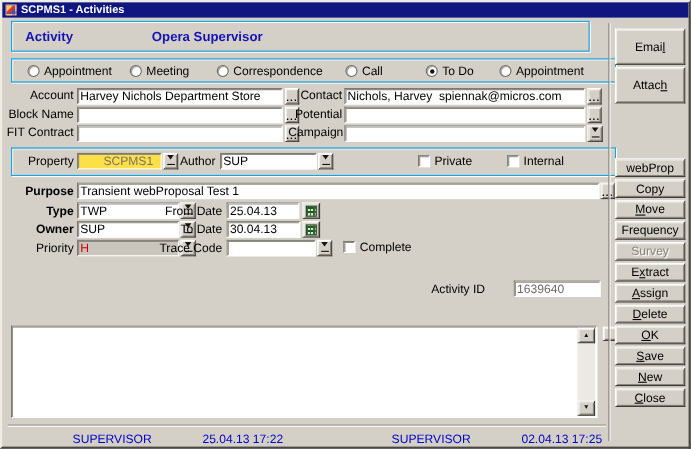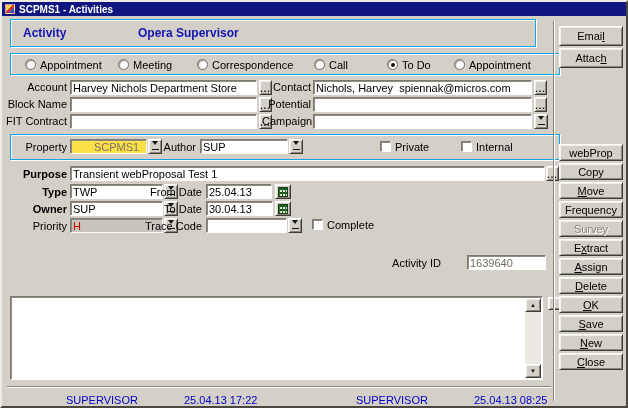--- a/index.html
+++ b/index.html
@@ -75,21 +75,21 @@
     width:64px;height:17px;flex:0 0 auto;
     background:var(--window-bg,#d4d0c8);
     border:1px solid;border-color:#fff #403d38 #403d38 #fff;
     box-shadow:inset 1px 1px 0 #f2f0ea, inset -1px -1px 0 #8a857c;
     font-family:"Liberation Sans",sans-serif;font-size:11px;color:#000;
     padding:0;cursor:default;
   }
   .abtn.disabled{color:#8a857c;text-shadow:1px 1px 0 #fff;}
   #top-buttons,#main-buttons{position:absolute;left:555px;display:flex;flex-direction:column;gap:2px;}
   #top-buttons{top:9px;}
-  #top-buttons .abtn{height:20px;text-align:center;}
+  #top-buttons .abtn{height:33px;text-align:center;}
   #main-buttons{top:127px;}
   .vsep{position:absolute;left:549px;top:4px;height:380px;width:2px;
     border-left:1px solid #8a857c;border-right:1px solid #fff;}
   .hsep{position:absolute;left:3px;top:369px;width:544px;height:2px;
     border-top:1px solid #8a857c;border-bottom:1px solid #fff;}
   .fl{position:absolute;top:389px;height:13px;line-height:13px;color:#000;white-space:nowrap;font-weight:bold;}
   .fv{position:absolute;top:377px;height:13px;line-height:13px;color:var(--value-text,#0000cc);white-space:nowrap;}
 </style>
 </head>
 <body>
@@ -239,21 +239,21 @@
     <div class="vsep"></div>
     <div class="hsep"></div>
 
     <span class="fl" style="left:10px;">Created By</span>
     <span class="fv" style="left:62px;">SUPERVISOR</span>
     <span class="fl" style="left:162px;">On</span>
     <span class="fv" style="left:180px;">25.04.13 17:22</span>
     <span class="fl" style="left:294px;">Updated By</span>
     <span class="fv" style="left:352px;">SUPERVISOR</span>
     <span class="fl" style="left:452px;">On</span>
-    <span class="fv" style="left:470px;">25.04.13 08:25</span>
+    <span class="fv" style="left:470px;">02.04.13 17:25</span>
 
     <div id="top-buttons">
         <button class="abtn">Emai<u>l</u></button>
         <button class="abtn">Attac<u>h</u></button>
       </div>
     <div id="main-buttons">
         <button class="abtn">webProp</button>
         <button class="abtn">Copy</button>
         <button class="abtn"><u>M</u>ove</button>
         <button class="abtn">Frequency</button>

